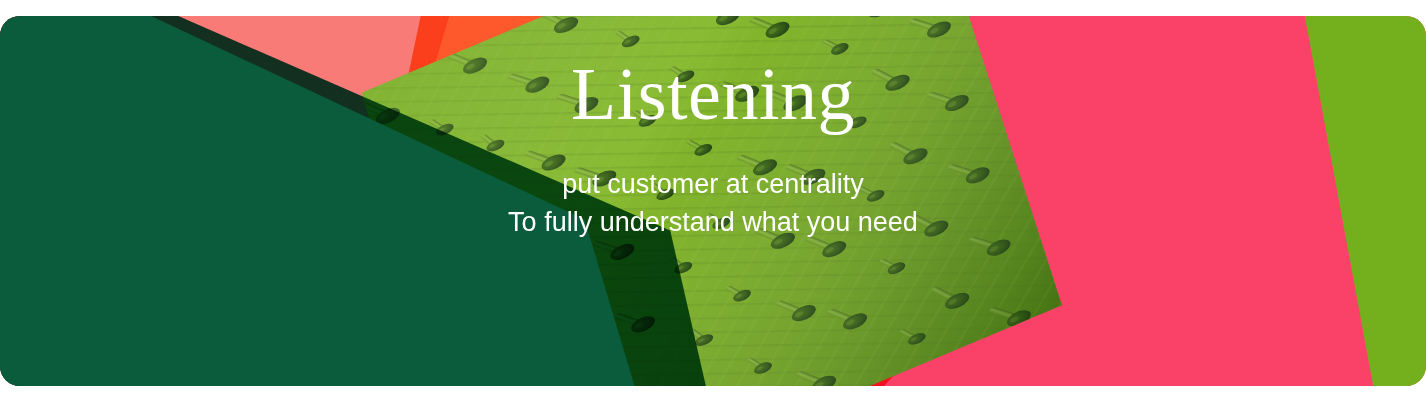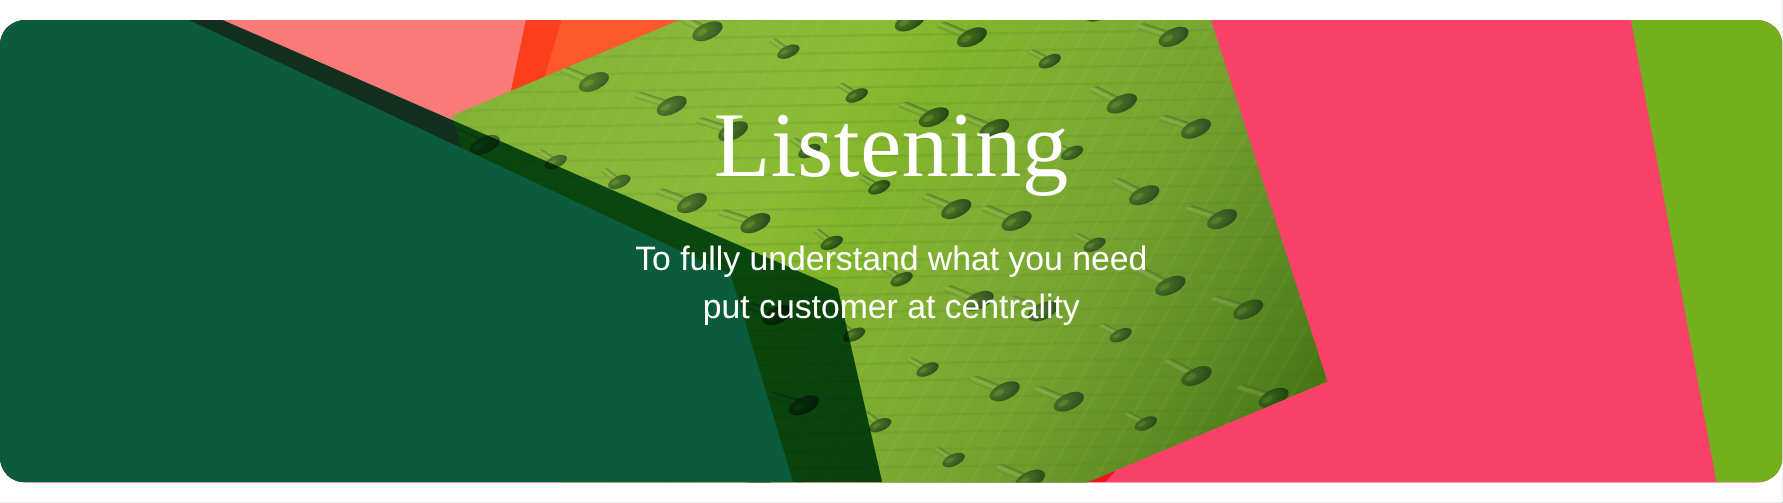--- a/index.html
+++ b/index.html
@@ -103,21 +103,21 @@
   }
 
   
   #text-layer {
     position: absolute;
     inset: 0;
     display: flex;
     flex-direction: column;
     align-items: center;
     justify-content: flex-start;
-    padding-top: 64px;
+    padding-top: 41px;
     box-sizing: border-box;
     pointer-events: none;
   }
   #banner-title {
     font-family: "Liberation Serif", "DejaVu Serif", serif;
     font-size: 74px;
     font-weight: 400;
     color: #ffffff;
     line-height: 1;
     letter-spacing: 0.5px;
@@ -286,19 +286,19 @@
         <rect x="0" y="0" width="400" height="560" fill="url(#sheen)"></rect>
       </svg>
     </div>
 
     <div class="dark-green-over"></div>
     <div class="dark-green-solid"></div>
 
     <div id="text-layer">
       <h1 id="banner-title">Listening</h1>
       <p id="banner-subtitle">
+        <span class="sub-line">put customer at centrality</span>
         <span class="sub-line">To fully understand what you need</span>
-        <span class="sub-line">put customer at centrality</span>
       </p>
     </div>
 
   </div>
 </div>
 
 </body></html>

